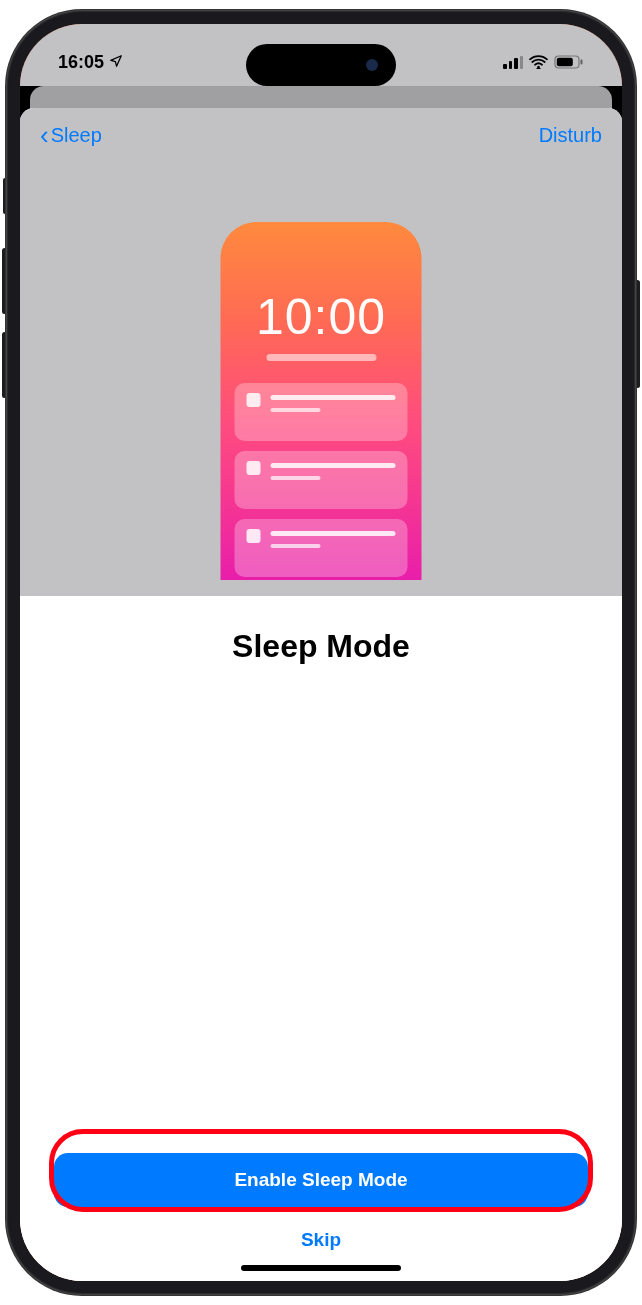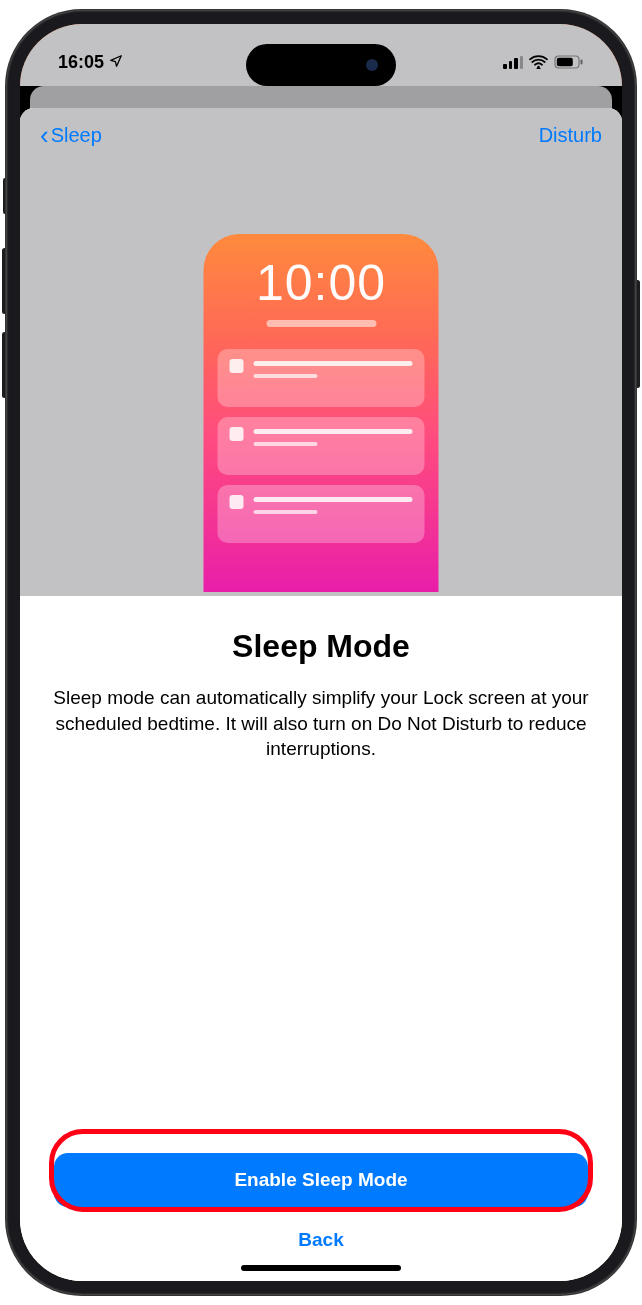--- a/index.html
+++ b/index.html
@@ -106,26 +106,26 @@
       align-items: center;
       padding: 14px 20px;
       font-size: 20px;
       color: #007aff;
     }
     .nav-back { display: flex; align-items: center; gap: 2px; }
     .chev { font-size: 26px; line-height: 1; font-weight: 500; }
 
     .lock-preview {
       position: absolute;
-      bottom: 4px; left: 50%;
+      bottom: 16px; left: 50%;
       transform: translateX(-50%);
-      width: 235px; height: 358px;
+      width: 201px; height: 358px;
       background: linear-gradient(180deg, #ff8a3d 0%, #ff6a55 28%, #ff4d7d 55%, #f53692 78%, #e81eaa 100%);
       border-radius: 36px 36px 0 0;
-      padding-top: 20px;
+      padding-top: 66px;
       display: flex;
       flex-direction: column;
       align-items: center;
     }
     .lp-time {
       color: rgba(255,255,255,0.98);
       font-size: 50px;
       font-weight: 300;
       letter-spacing: 1px;
     }
@@ -297,27 +297,26 @@
                     <div class="lp-line1"></div>
                     <div class="lp-line2"></div>
                   </div>
               </div>
             </div>
           </div>
         </div>
 
         <div class="lower">
           <h1 class="title">Sleep Mode</h1>
-          <p class="desc">Sleep mode can automatically simplify your Lock screen at your scheduled bedtime. It will also turn on Do Not Disturb to reduce interruptions.</p>
           <div class="spacer"></div>
           <div class="primary-btn-wrap">
             <div class="primary-btn-highlight"></div>
             <button class="primary-btn">Enable Sleep Mode</button>
           </div>
-          <button class="skip-btn">Back</button>
+          <button class="skip-btn">Skip</button>
         </div>
 
       </div>
     </div>
 
     <div class="home-indicator"></div>
   </div>
 </div>
 
 </body></html>

